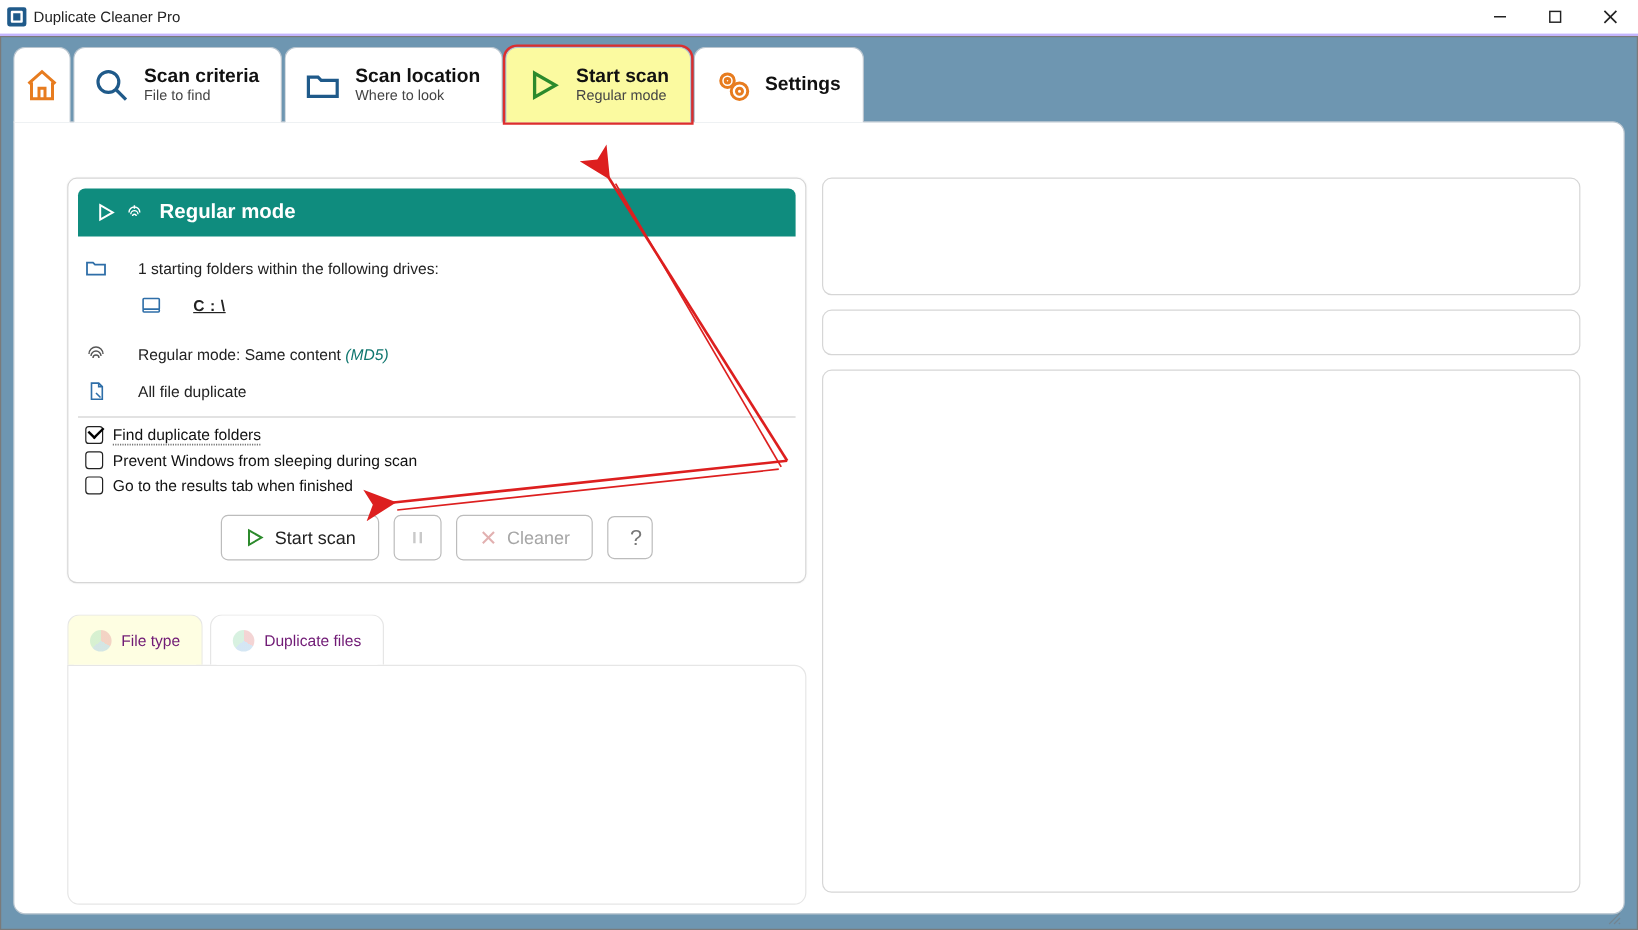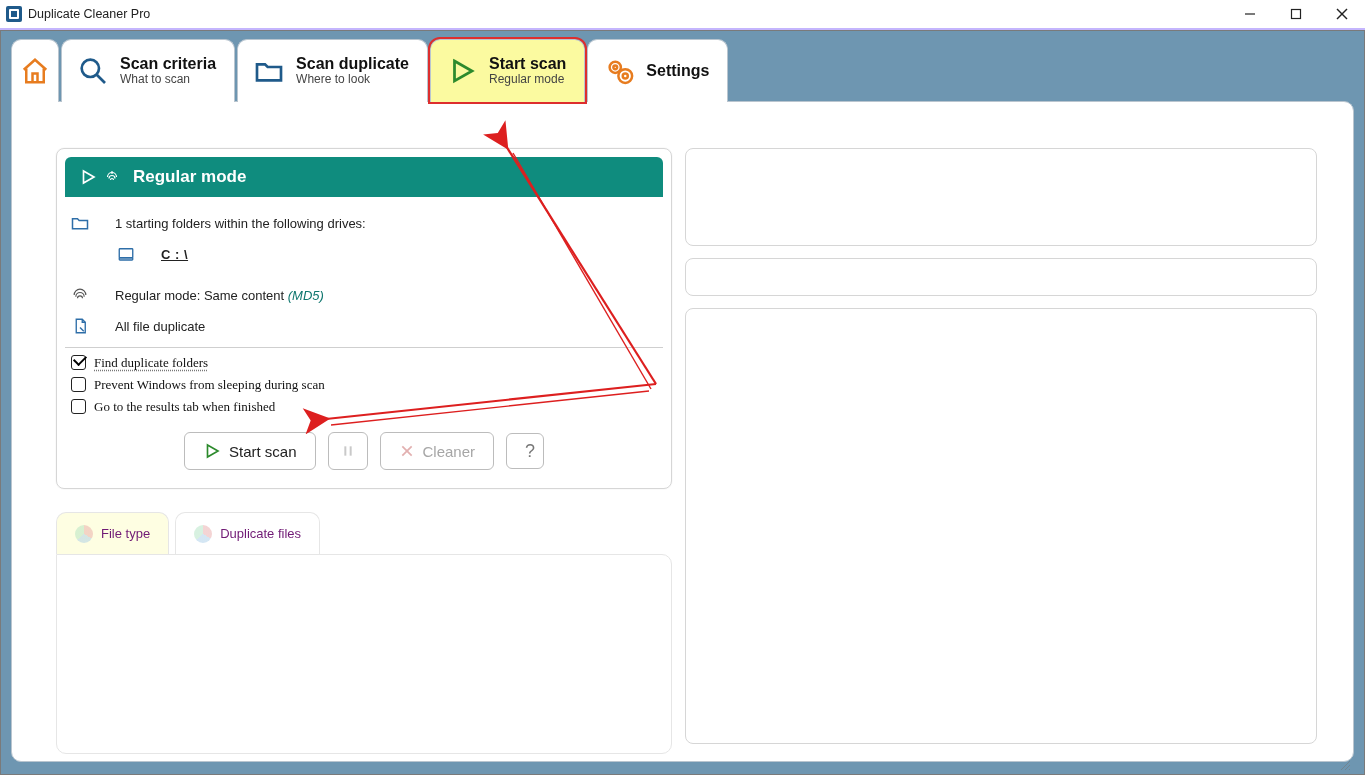--- a/index.html
+++ b/index.html
@@ -37,21 +37,21 @@
   .left-card { position:absolute; left:44px; top:46px; width:616px; background:#fff; border:1px solid #d6d6d6; border-radius:8px; box-shadow:0 0 0 1px rgba(0,0,0,0.02); padding:0 0 18px 0; }
   .mode-banner { background:#0f8c7e; color:#fff; height:40px; border-radius:6px 6px 0 0; margin:8px 8px 0 8px; display:flex; align-items:center; padding:0 14px; gap:12px; font-size:17px; font-weight:600;}
   .mode-banner .bicon { display:flex; gap:6px; align-items:center; }
   .card-body { padding:10px 8px 0 8px; }
   .row { display:flex; align-items:center; gap:24px; padding:6px 4px; font-size:13px; color:#222; }
   .row.indent { padding-left:50px; }
   .row .ricon { width:22px; display:flex; justify-content:center; color:#2e6ea8; }
   .row .rtext .md5 { font-style:italic; color:#0f766e;text-align:right;}
   .drive-link { text-decoration:underline; color:#222; font-weight:600; letter-spacing:0.5px;}
   .hr { height:1px; background:#cfcfcf; margin:6px 0 4px 0; }
-  .chk { display:flex; align-items:flex-start; gap:8px; padding:3px 6px; font-size:13px;font-family:Liberation Serif, serif;}
+  .chk { display:flex; align-items:flex-end; gap:8px; padding:3px 6px; font-size:13px;}
   .chk .box { width:15px; height:15px; border:1.5px solid #222; border-radius:3px; position:relative; flex-shrink:0; }
   .chk .box.checked::after { content:""; position:absolute; left:2px; top:-1px; width:10px; height:6px; border-left:2px solid #000; border-bottom:2px solid #000; transform:rotate(-45deg); }
   .chk .lbl.dotted { text-decoration:underline dotted #777; text-underline-offset:3px;}
   .action-row { display:flex; gap:12px; justify-content:center; align-items:center; margin-top:14px; }
   .btn { height:38px; background:#fff; border:1px solid #bcbcbc; border-radius:6px; display:flex; align-items:center; gap:8px; padding:0 18px; font-size:15px; color:#222;}
   .btn.disabled { color:#a6a6a6; }
   .btn.iconbtn { width:40px; padding:0; justify-content:center;}
   .btn.small { width:36px; height:36px; font-size:18px; color:#777;}
 
   
@@ -117,31 +117,31 @@
     </div>
     <div class="tab">
       <div class="tab-icon">
         <svg width="32" height="32" viewBox="0 0 24 24" fill="none" stroke="#1f5a8a" stroke-width="2">
             <circle cx="10" cy="10" r="6.5"></circle>
             <line x1="15" y1="15" x2="21" y2="21"></line>
           </svg>
       </div>
       <div class="tab-text">
         <span class="tab-title">Scan criteria</span>
-        <span class="tab-sub">What to scan</span>
+        <span class="tab-sub">File to find</span>
       </div>
     </div>
     <div class="tab">
       <div class="tab-icon">
         <svg width="32" height="32" viewBox="0 0 24 24" fill="none" stroke="#1f5a8a" stroke-width="2">
             <path d="M3 7 L3 19 L21 19 L21 9 L11 9 L9 7 Z"></path>
           </svg>
       </div>
       <div class="tab-text">
-        <span class="tab-title">Scan duplicate</span>
+        <span class="tab-title">Scan location</span>
         <span class="tab-sub">Where to look</span>
       </div>
     </div>
     <div class="tab active highlighted">
       <div class="tab-icon">
         <svg width="30" height="30" viewBox="0 0 24 24" fill="none" stroke="#2c8a2c" stroke-width="2.2">
             <polygon points="6,4 20,12 6,20" fill="none"></polygon>
           </svg>
       </div>
       <div class="tab-text">

